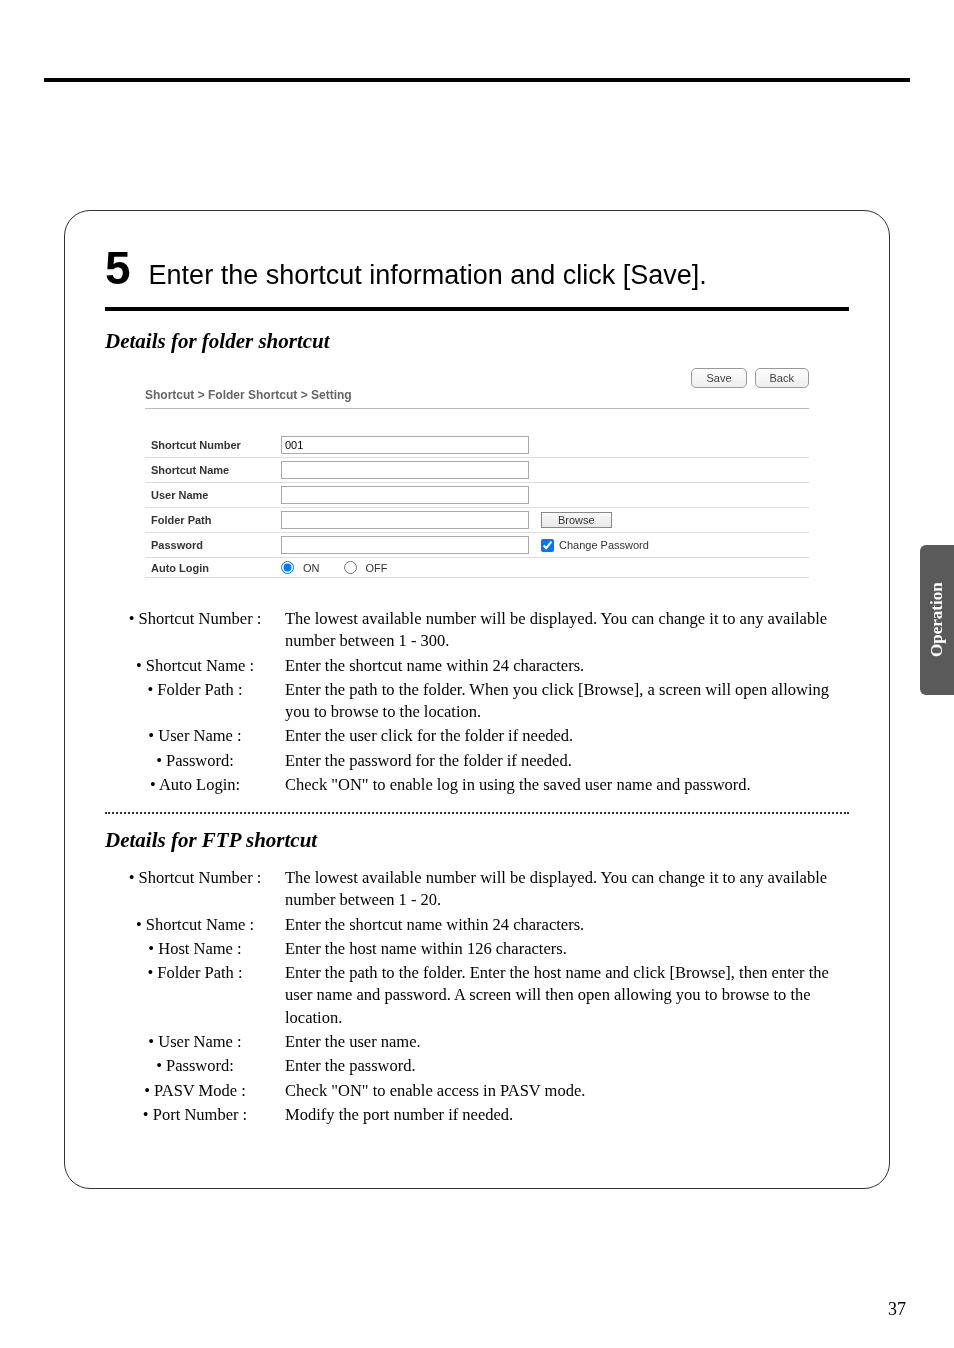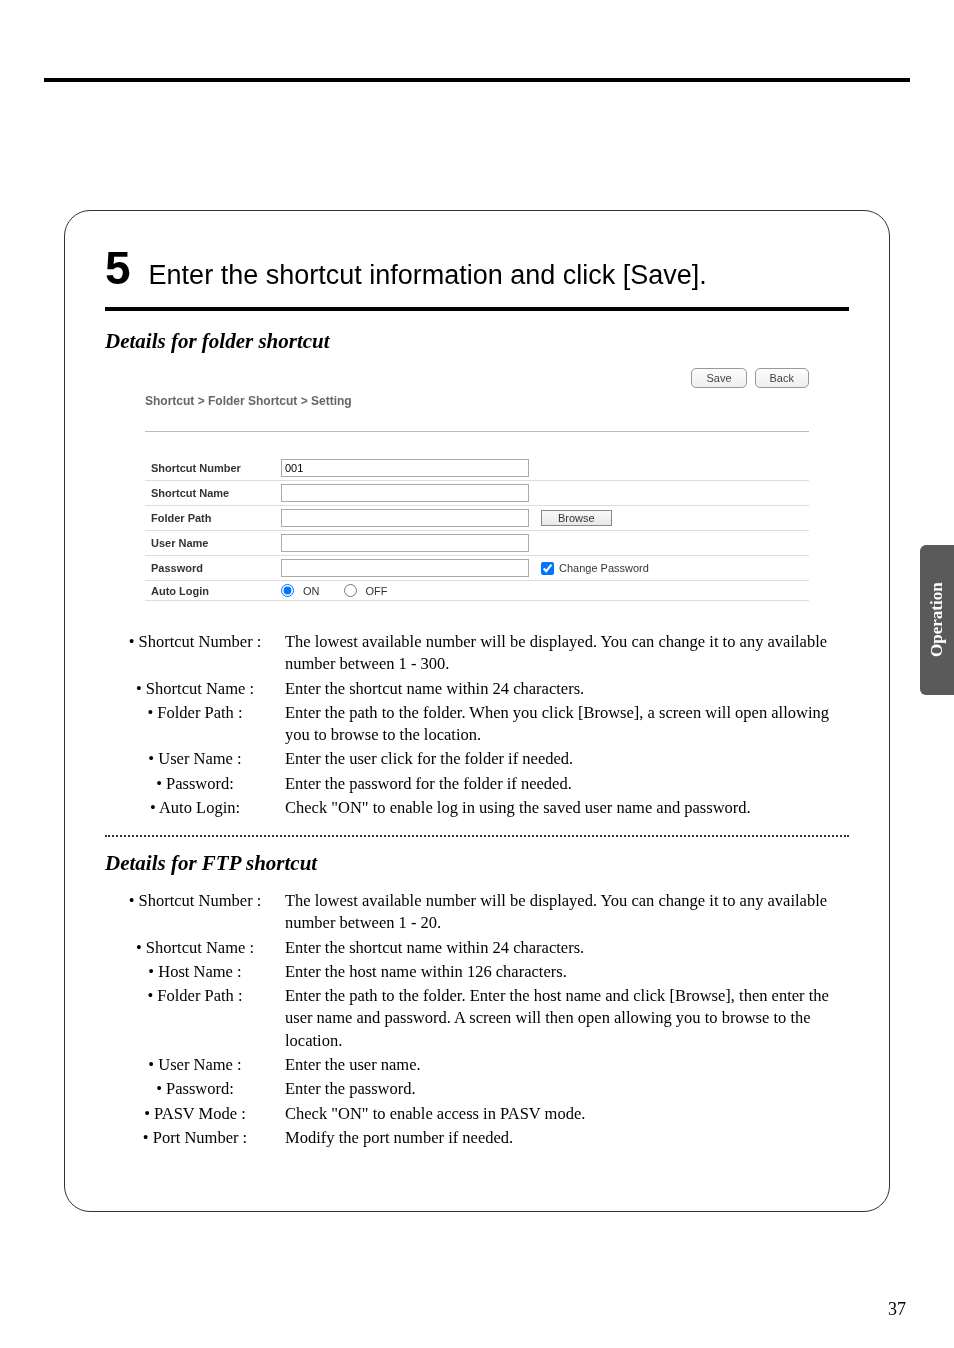--- a/index.html
+++ b/index.html
@@ -55,37 +55,36 @@
       margin-bottom: 14px;
       font-family: 'Century Schoolbook', Georgia, serif;
     }
     .screenshot-box {
       margin: 6px 40px 30px 40px;
     }
     .top-buttons {
       display: flex;
       justify-content: flex-end;
       gap: 8px;
-      margin-bottom: 6px;
     }
     .ui-btn {
       font-family: Arial, sans-serif;
       font-size: 11px;
       padding: 3px 14px;
       border: 1px solid #999;
       border-radius: 5px;
       background: linear-gradient(#fdfdfd, #eee);
       color: #444;
     }
     .breadcrumb {
       font-family: Arial, sans-serif;
       font-size: 12px;
       font-weight: bold;
       color: #666;
-      padding-bottom: 23px;
+      padding-bottom: 6px;
       border-bottom: 1px solid #bbb;
       margin-bottom: 24px;
     }
     .form-table {
       width: 100%;
       border-collapse: collapse;
       font-family: Arial, sans-serif;
       font-size: 11px;
       color: #333;
     }
@@ -210,28 +209,28 @@
         <td>Shortcut Number</td>
         <td><input type="text" class="text-input" value="001" style=""></td>
         <td></td>
       </tr>
       <tr>
         <td>Shortcut Name</td>
         <td><input type="text" class="text-input" style=""></td>
         <td></td>
       </tr>
       <tr>
+        <td>User Name</td>
+        <td><input type="text" class="text-input" style=""></td>
+        <td></td>
+      </tr>
+      <tr>
         <td>Folder Path</td>
         <td><input type="text" class="text-input" style=""></td>
         <td><button class="browse-btn">Browse</button></td>
-      </tr>
-      <tr>
-        <td>User Name</td>
-        <td><input type="text" class="text-input" style=""></td>
-        <td></td>
       </tr>
       <tr>
         <td>Password</td>
         <td><input type="text" class="text-input" style=""></td>
         <td>
           <span class="checkbox-row">
             <input type="checkbox" checked="" style="">
             <span>Change Password</span>
           </span>
         </td>

